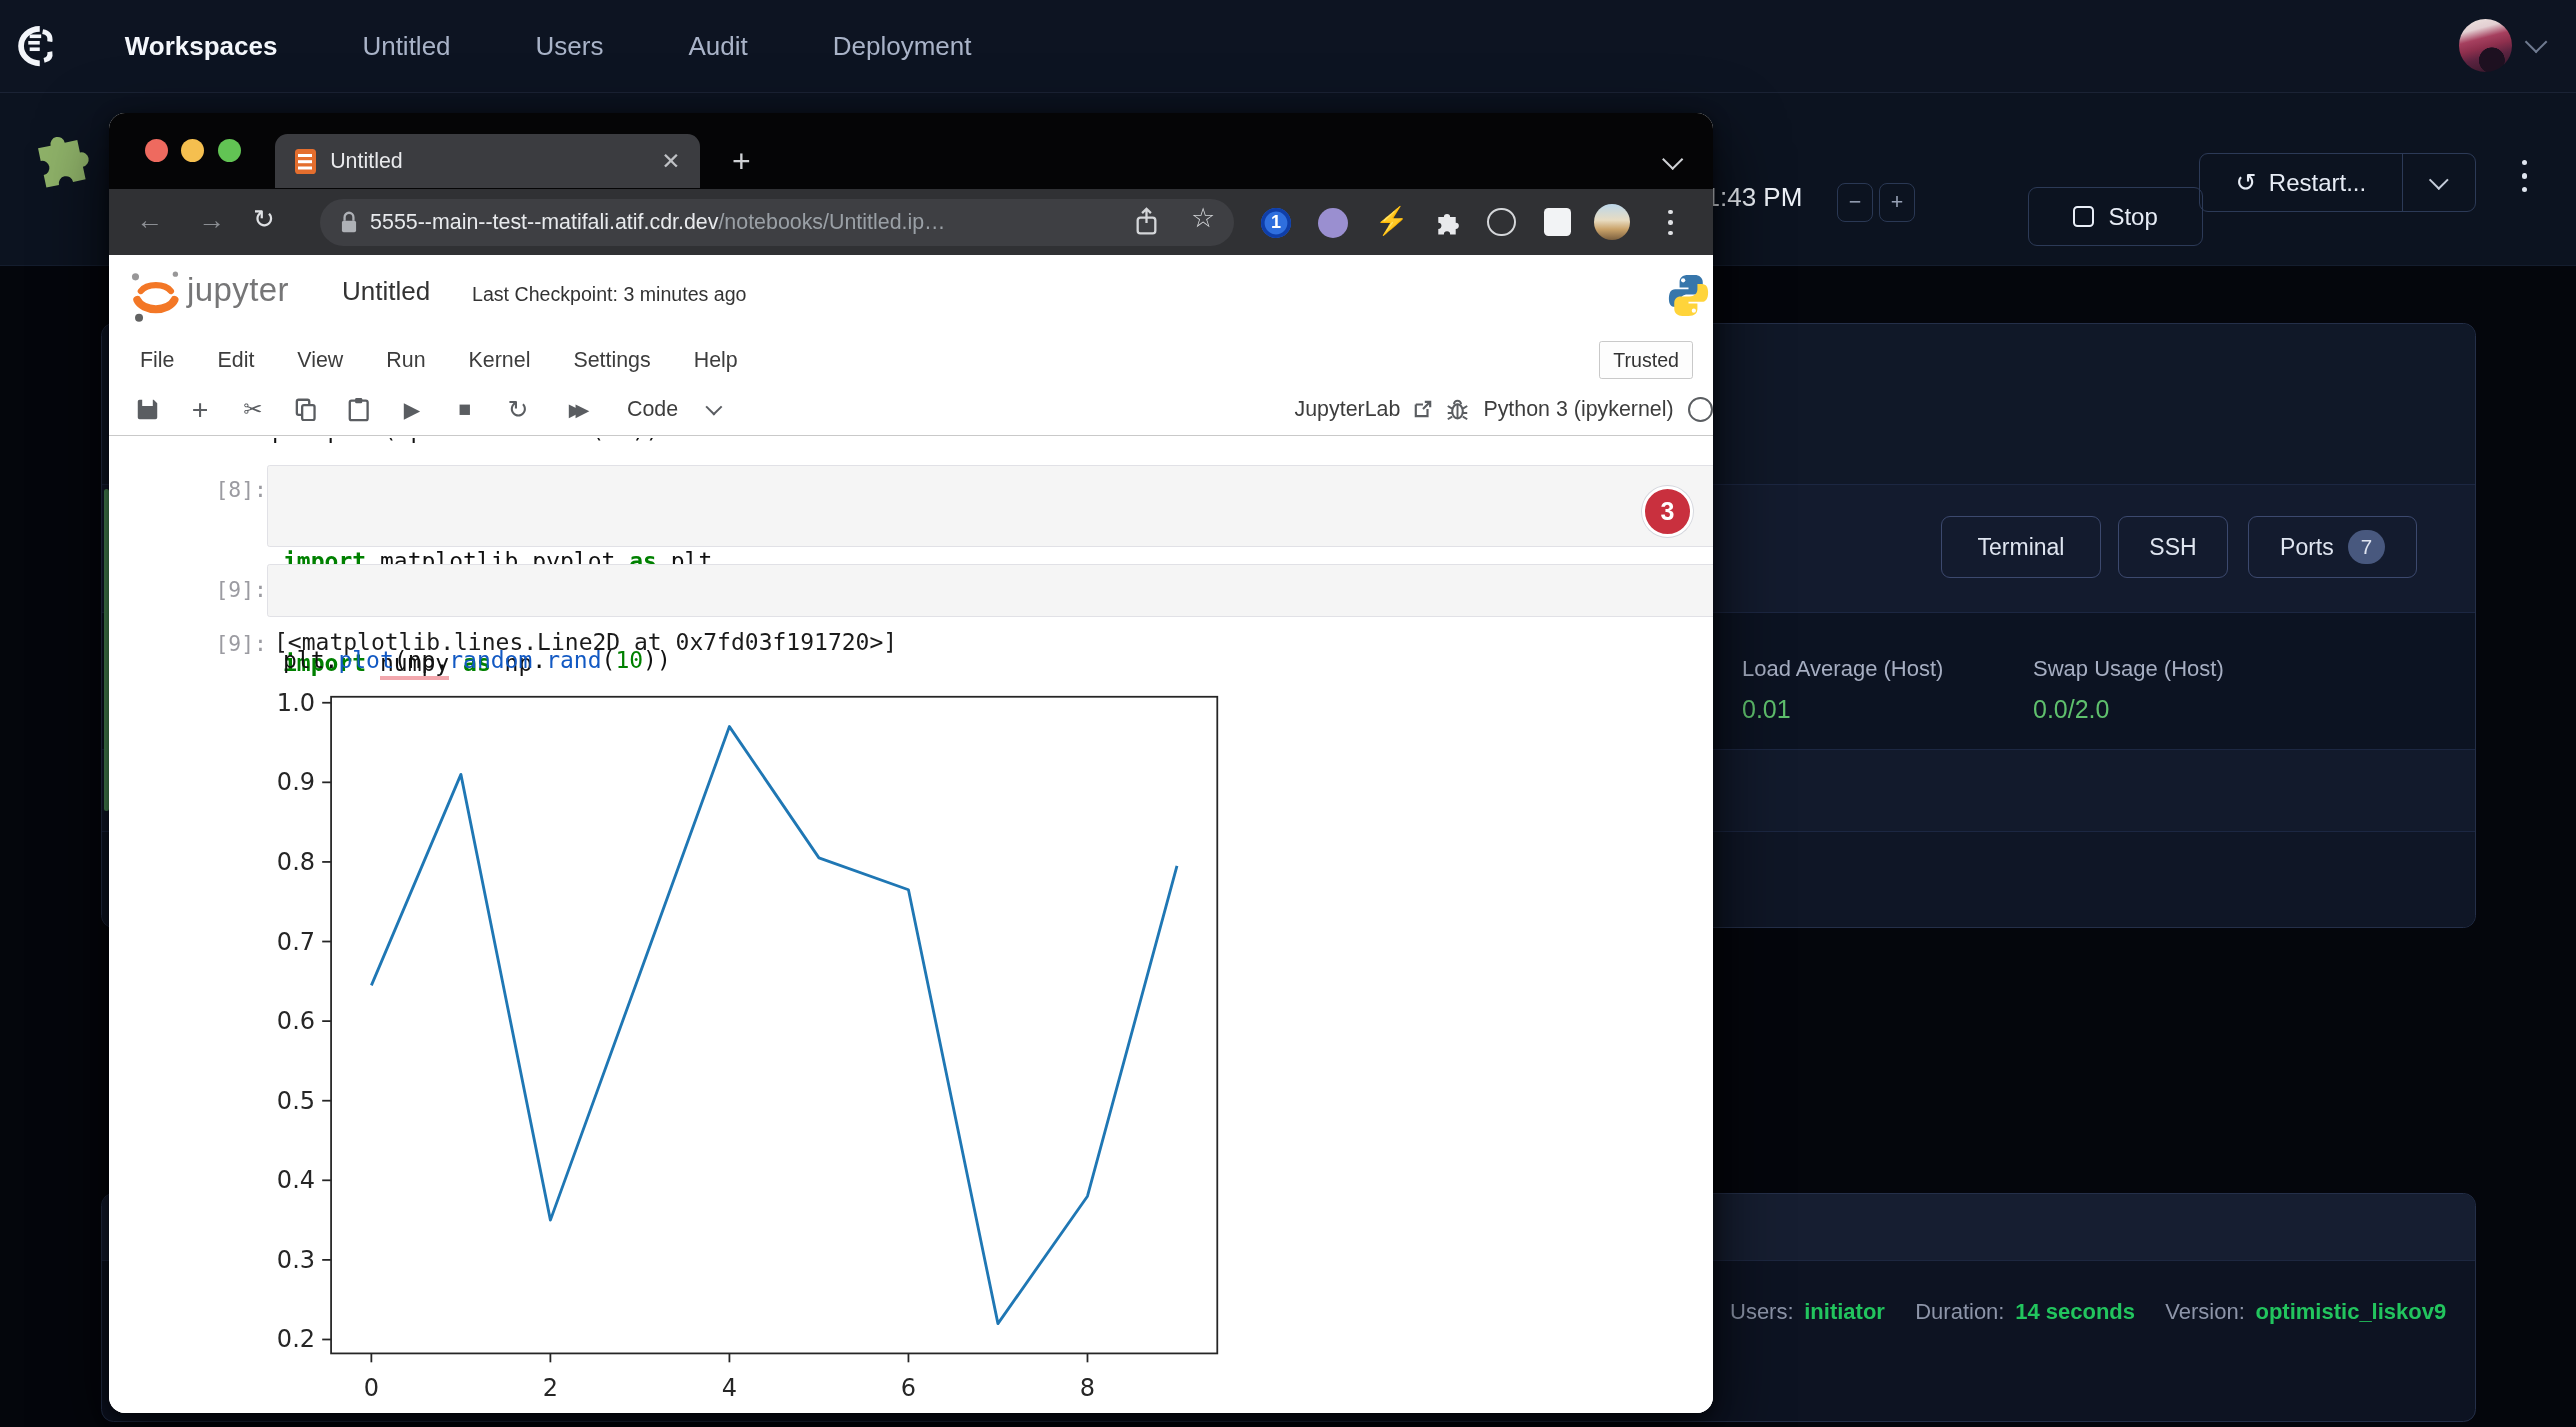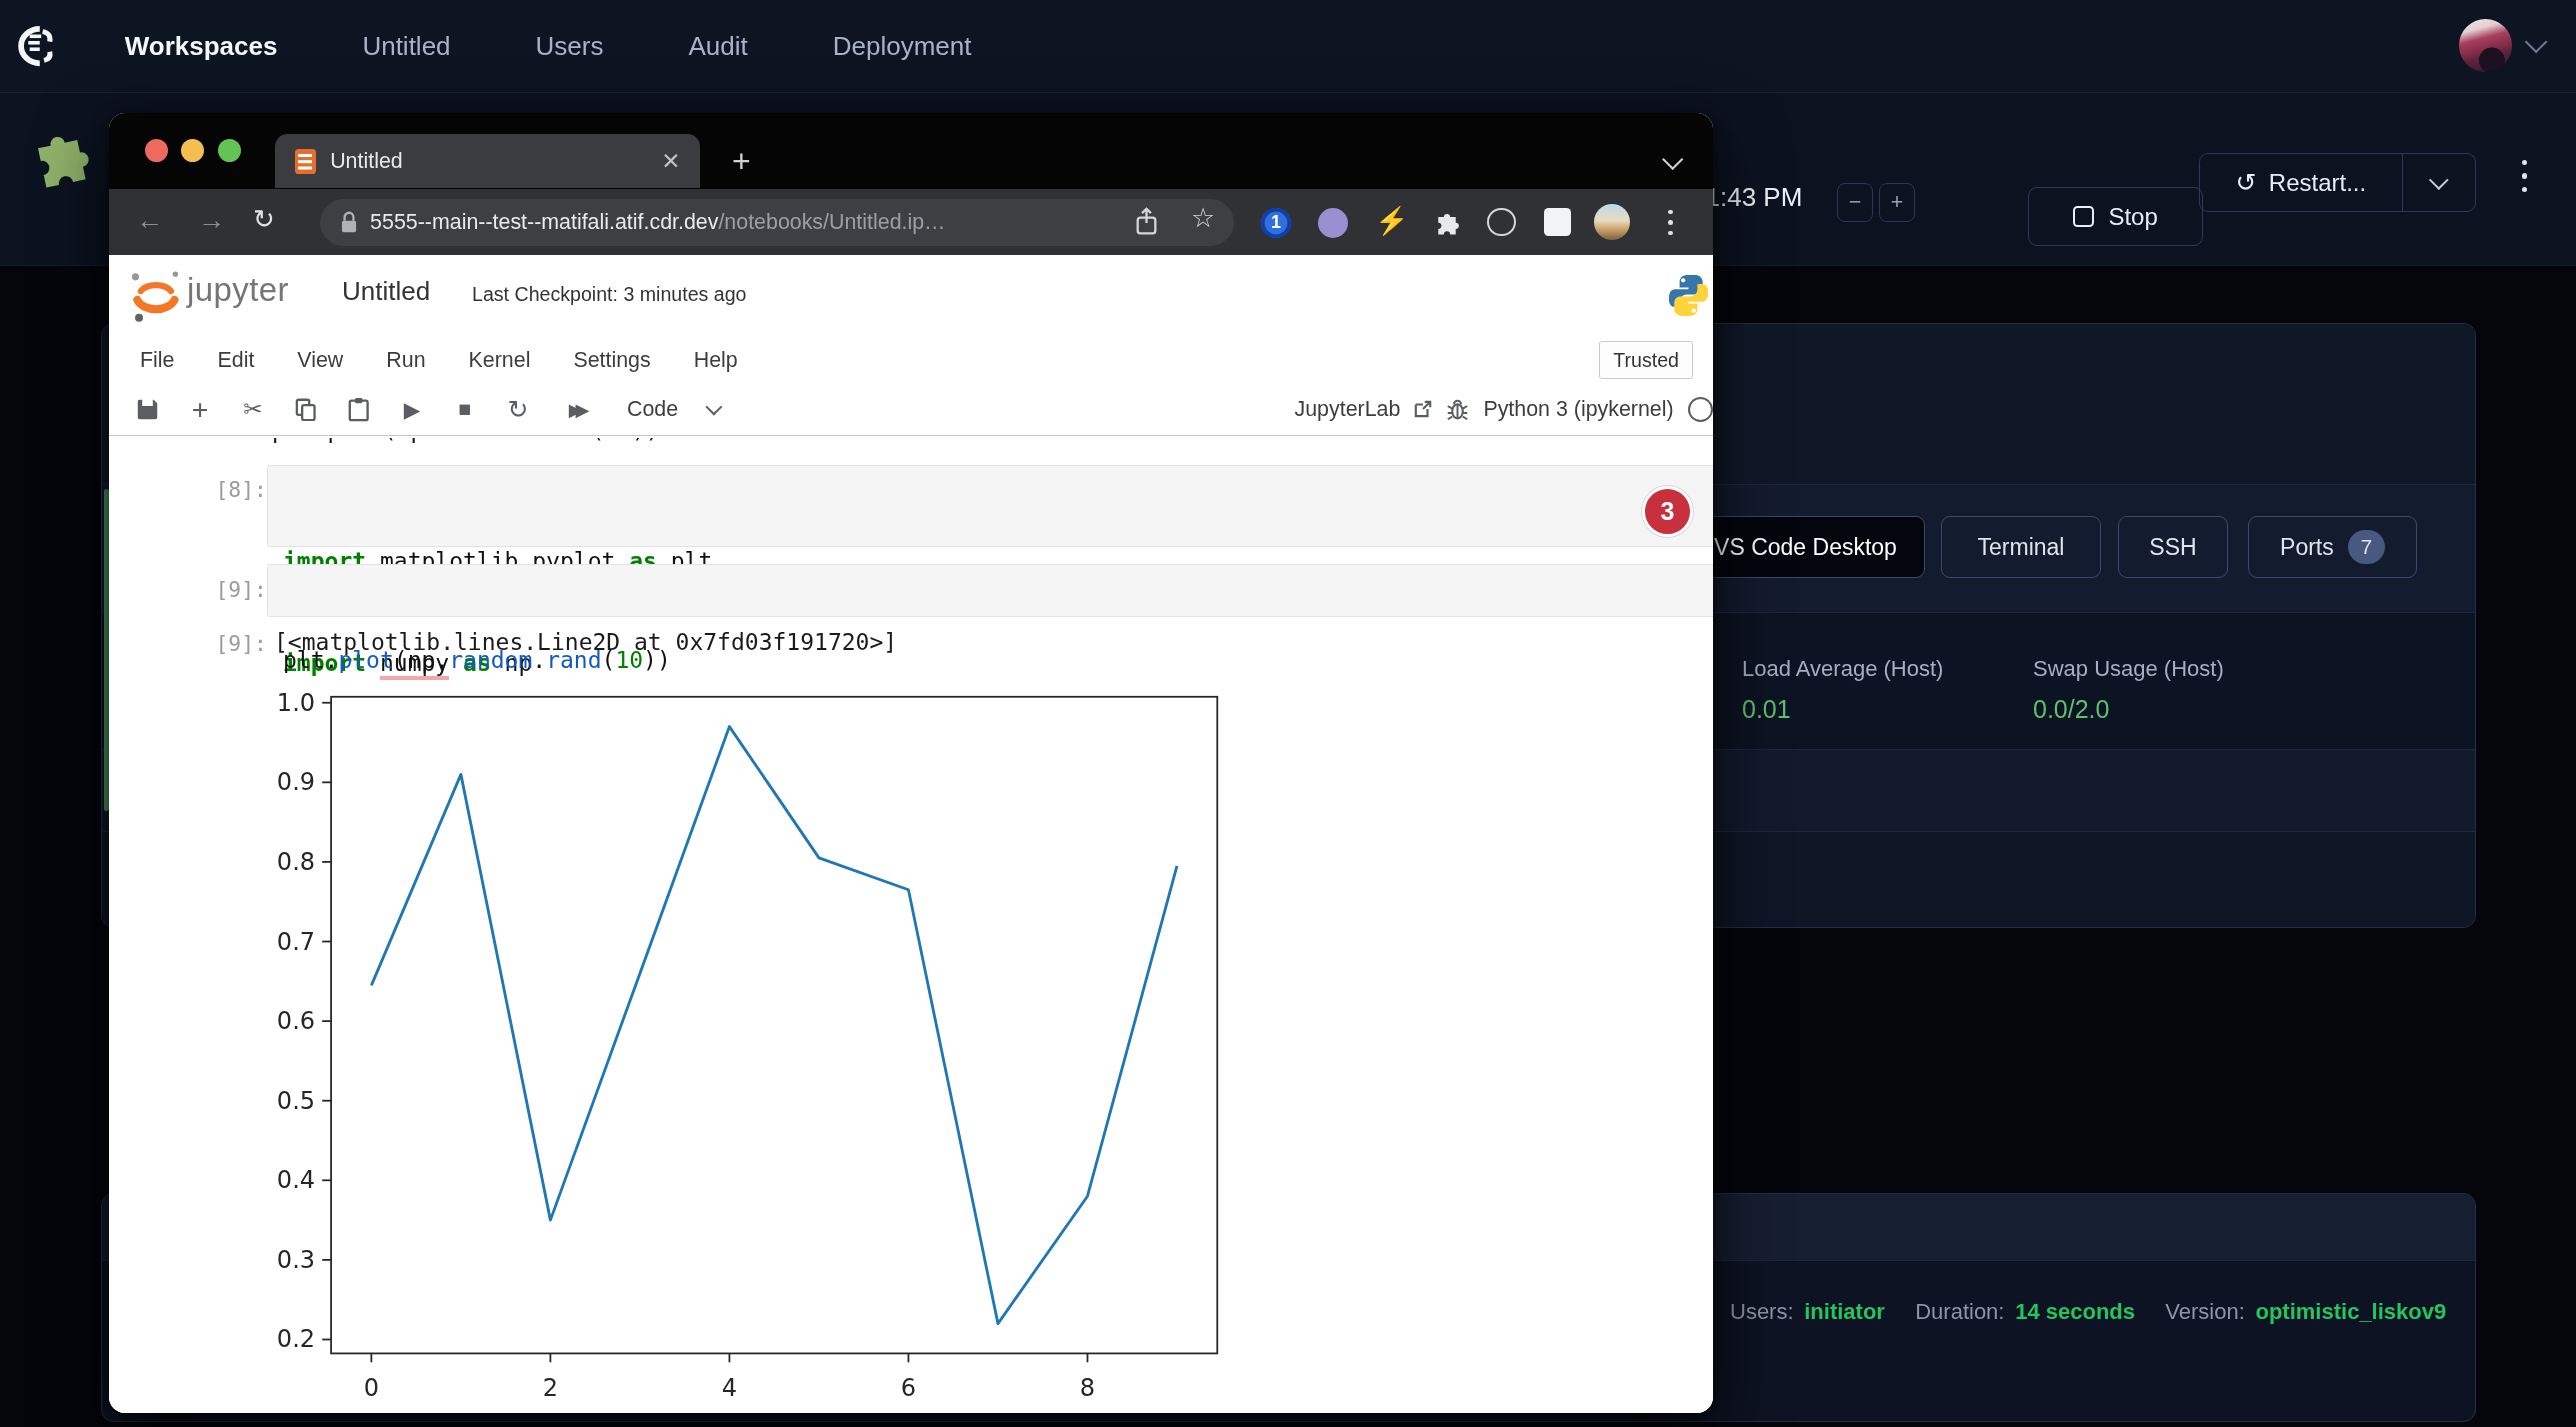--- a/index.html
+++ b/index.html
@@ -161,23 +161,20 @@
   </div>
   <div class="kebab">
       <i></i>
       <i></i>
       <i></i>
     </div>
 
   <div id="panel1">
     <div class="r1"></div>
     <div class="r2">
-      <div class="wstab active" id="tab0">
-          <span>VS Code Desktop</span>
-        </div>
       <div class="wstab" id="tab1">
           <span>Terminal</span>
         </div>
       <div class="wstab" id="tab2">
           <span>SSH</span>
         </div>
       <div class="wstab" id="tab3">
         <span>Ports</span>
         <span class="portbadge">7</span>
       </div>

